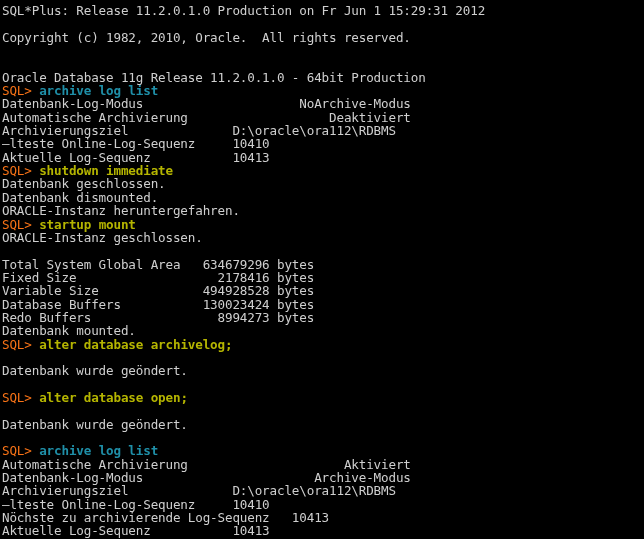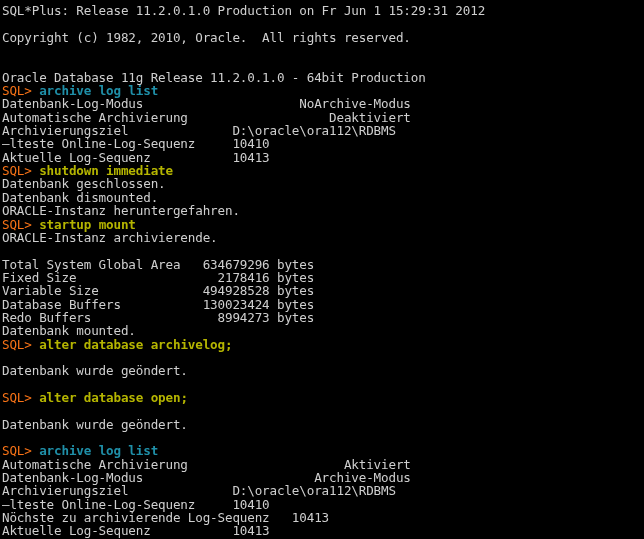--- a/index.html
+++ b/index.html
@@ -61,21 +61,21 @@
       <div class="line"><span class="seg out">Datenbank-Log-Modus                     NoArchive-Modus</span></div>
       <div class="line"><span class="seg out">Automatische Archivierung                   Deaktiviert</span></div>
       <div class="line"><span class="seg out">Archivierungsziel              D:\oracle\ora112\RDBMS</span></div>
       <div class="line"><span class="seg out">—lteste Online-Log-Sequenz     10410</span></div>
       <div class="line"><span class="seg out">Aktuelle Log-Sequenz           10413</span></div>
       <div class="line"><span class="seg prompt">SQL&gt; </span><span class="seg cmd-yellow">shutdown immediate</span></div>
       <div class="line"><span class="seg out">Datenbank geschlossen.</span></div>
       <div class="line"><span class="seg out">Datenbank dismounted.</span></div>
       <div class="line"><span class="seg out">ORACLE-Instanz heruntergefahren.</span></div>
       <div class="line"><span class="seg prompt">SQL&gt; </span><span class="seg cmd-yellow">startup mount</span></div>
-      <div class="line"><span class="seg out">ORACLE-Instanz archivierende.</span></div>
+      <div class="line"><span class="seg out">ORACLE-Instanz geschlossen.</span></div>
       <div class="line blank"><span class="seg out"> </span></div>
       <div class="line"><span class="seg out">Total System Global Area   634679296 bytes</span></div>
       <div class="line"><span class="seg out">Fixed Size                   2178416 bytes</span></div>
       <div class="line"><span class="seg out">Variable Size              494928528 bytes</span></div>
       <div class="line"><span class="seg out">Database Buffers           130023424 bytes</span></div>
       <div class="line"><span class="seg out">Redo Buffers                 8994273 bytes</span></div>
       <div class="line"><span class="seg out">Datenbank mounted.</span></div>
       <div class="line"><span class="seg prompt">SQL&gt; </span><span class="seg cmd-yellow">alter database archivelog;</span></div>
       <div class="line blank"><span class="seg out"> </span></div>
       <div class="line"><span class="seg out">Datenbank wurde geöndert.</span></div>

